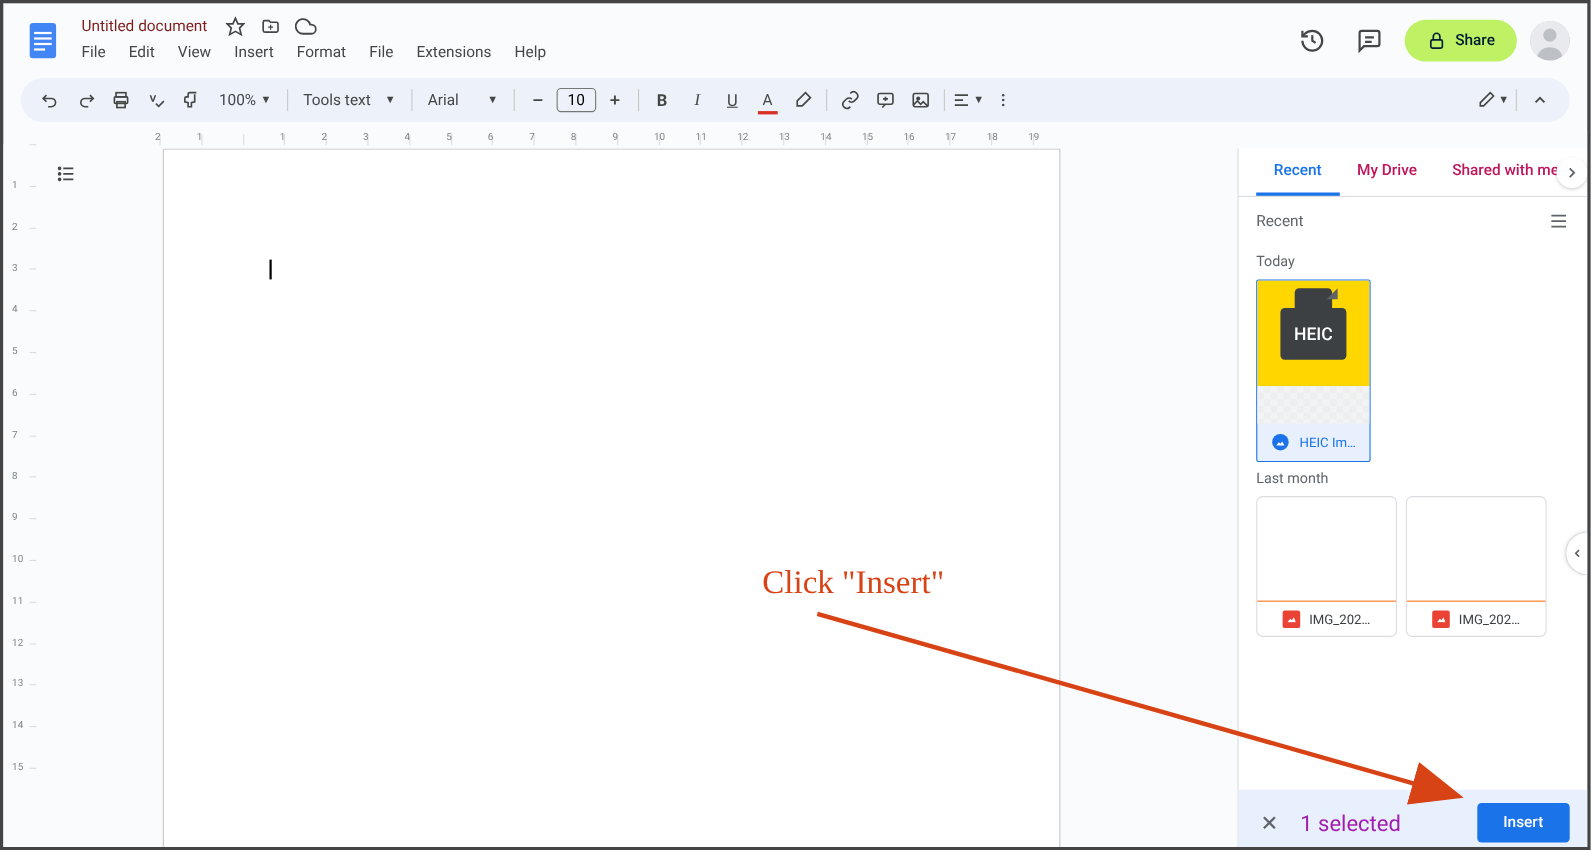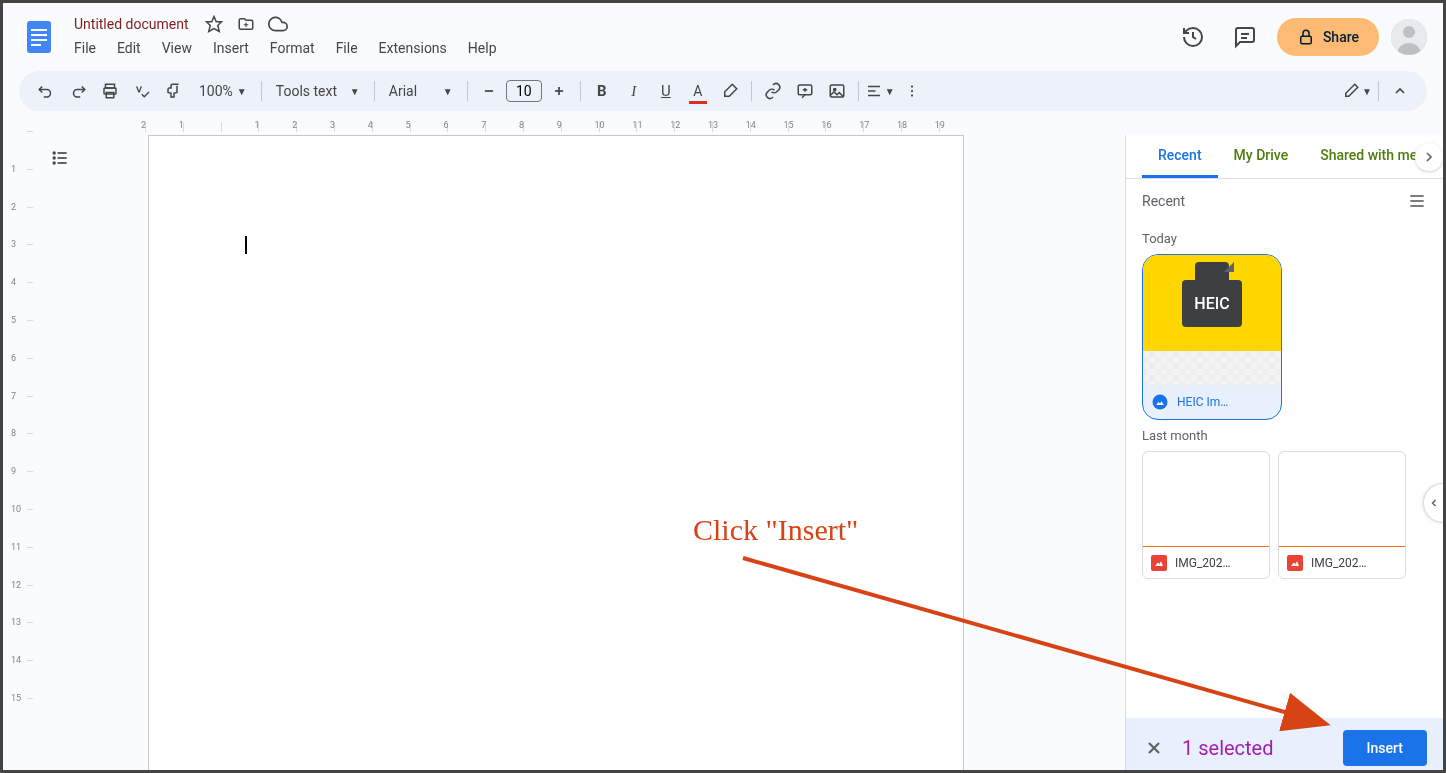--- a/index.html
+++ b/index.html
@@ -11,21 +11,21 @@
 .docs-logo svg { width: 36px; height: 36px; }
 .title-area { flex: 1; }
 .title-row { display: flex; align-items: center; gap: 8px; }
 .doc-title { font-size: 14px; color: #7f1d1d; padding: 2px 7px; }
 .title-icons { display: flex; gap: 12px; }
 .title-icon { width: 20px; height: 20px; color: #444746; cursor: pointer; display: flex; align-items: center; justify-content: center; }
 .menu-bar { display: flex; gap: 7px; margin-top: 2px; }
 .menu-item { padding: 4px 7px; font-size: 14px; color: #444746; cursor: pointer; border-radius: 4px; }
 .header-right { display: flex; align-items: center; gap: 12px; }
 .header-icon { width: 40px; height: 40px; display: flex; align-items: center; justify-content: center; border-radius: 50%; cursor: pointer; color: #444746; }
-.share-btn { display: flex; align-items: center; gap: 8px; background: #fdba74; padding: 10px 20px; border-radius: 40px; font-size: 14px; font-weight: 500; color: #001d35; cursor: pointer; }
+.share-btn { display: flex; align-items: center; gap: 8px; background: #bef264; padding: 10px 20px; border-radius: 40px; font-size: 14px; font-weight: 500; color: #001d35; cursor: pointer; }
 .avatar { width: 36px; height: 36px; border-radius: 50%; background: linear-gradient(135deg, #ddd, #bbb); overflow: hidden; }
 
 
 .toolbar { display: flex; align-items: center; background: #edf2fa; border-radius: 24px; margin: 8px 16px; padding: 4px 12px; height: 40px; gap: 2px; }
 .tb-btn { width: 30px; height: 30px; display: flex; align-items: center; justify-content: center; border-radius: 4px; cursor: pointer; color: #444746; }
 .tb-sep { width: 1px; height: 20px; background: #c7c7c7; margin: 0 4px; }
 .tb-text { font-size: 14px; color: #444746; padding: 0 8px; cursor: pointer; display: flex; align-items: center; gap: 4px; }
 .tb-font-size { border: 1px solid #747775; border-radius: 4px; padding: 2px 8px; font-size: 14px; width: 36px; text-align: center; }
 .tb-dropdown-arrow { font-size: 10px; color: #444746; }
 .tb-spacer { flex: 1; }
@@ -47,39 +47,39 @@
 .page { position: absolute; left: 145px; top: 0; width: 816px; height: 1056px; background: white; border: 1px solid #c7c7c7; }
 .cursor-blink { position: absolute; left: 96px; top: 100px; width: 1.5px; height: 18px; background: black; }
 
 
 .side-panel { width: 318px; background: white; border-left: 1px solid #dadce0; display: flex; flex-direction: column; position: relative; }
 .panel-header { display: flex; align-items: center; padding: 16px 16px 8px 16px; gap: 12px; }
 .drive-logo { width: 28px; height: 28px; }
 .panel-title { font-size: 18px; color: #202124; flex: 1; font-weight: 400; }
 .panel-icon { width: 24px; height: 24px; color: #5f6368; cursor: pointer; display: flex; align-items: center; justify-content: center; }
 .panel-tabs { display: flex; border-bottom: 1px solid #dadce0; padding: 0 16px; position: relative; }
-.panel-tab { padding: 12px 16px; font-size: 14px; color: #4d7c0f; cursor: pointer; font-weight: 500; white-space: nowrap; }
+.panel-tab { padding: 12px 16px; font-size: 14px; color: #be185d; cursor: pointer; font-weight: 500; white-space: nowrap; }
 .panel-tab.active { color: #1a73e8; border-bottom: 3px solid #1a73e8; }
 .tab-scroll-btn { position: absolute; right: 0; top: 50%; transform: translateY(-50%); width: 28px; height: 28px; background: white; border-radius: 50%; box-shadow: 0 1px 3px rgba(0,0,0,0.2); display: flex; align-items: center; justify-content: center; cursor: pointer; color: #5f6368; }
 .panel-subheader { display: flex; justify-content: space-between; align-items: center; padding: 12px 16px; }
 .panel-subtitle { font-size: 14px; color: #5f6368; }
 .view-toggle { color: #5f6368; cursor: pointer; }
 .panel-content { flex: 1; overflow-y: auto; padding: 0 16px; }
 .section-label { font-size: 13px; color: #5f6368; margin: 8px 0; }
 .file-grid { display: flex; flex-wrap: wrap; gap: 8px; }
-.file-card { width: 140px; border: 1px solid #dadce0; border-radius: 16px; overflow: hidden; cursor: pointer; background: white; }
+.file-card { width: 104px; border: 1px solid #dadce0; border-radius: 2px; overflow: hidden; cursor: pointer; background: white; }
 .file-card.selected { border: 1px solid #1a73e8; background: #e8f0fe; }
 .file-card.selected .file-label { color: #1a73e8; background: #e8f0fe; }
 .file-thumb { height: 96px; background: #f1f3f4; position: relative; }
 .file-thumb.heic { background: #ffd600; display: flex; align-items: center; justify-content: center; }
 .heic-badge { background: #3c4043; color: white; padding: 14px 12px; border-radius: 4px 4px 4px 4px; font-size: 16px; font-weight: 500; position: relative; }
 .heic-badge::before { content: ''; position: absolute; top: -18px; left: 50%; transform: translateX(-50%); width: 34px; height: 18px; background: #3c4043; border-radius: 4px 4px 0 0; }
 .heic-badge::after { content: ''; position: absolute; top: -18px; right: 8px; width: 0; height: 0; border-left: 10px solid transparent; border-bottom: 10px solid #5f6368; }
 .file-thumb.checker { background-image: linear-gradient(45deg,#eee 25%,transparent 25%),linear-gradient(-45deg,#eee 25%,transparent 25%),linear-gradient(45deg,transparent 75%,#eee 75%),linear-gradient(-45deg,transparent 75%,#eee 75%); background-size: 12px 12px; background-position: 0 0,0 6px,6px -6px,-6px 0; height: 34px; }
-.file-info { display: flex; align-items: center; padding: 8px; gap: 8px; }
+.file-info { display: flex; align-items: center; padding: 8px; gap: 8px; justify-content: center; }
 .file-icon { width: 18px; height: 18px; flex-shrink: 0; }
 .file-label { font-size: 12px; color: #3c4043; white-space: nowrap; overflow: hidden; text-overflow: ellipsis; }
 .file-card-img { width: 128px; height: 128px; border: 1px solid #dadce0; border-radius: 6px; background: white; cursor: pointer; }
 .file-card-img .file-thumb-empty { height: 94px; }
 .file-card-img .file-info { border-top: 1px solid #f97316; }
 .img-icon { width: 16px; height: 16px; background: #ea4335; border-radius: 2px; display: flex; align-items: center; justify-content: center; }
 .img-icon::after { content: ''; width: 8px; height: 6px; background: white; clip-path: polygon(0 100%, 35% 40%, 55% 65%, 75% 20%, 100% 100%); }
 
 
 .selection-bar { background: #e8f0fe; display: flex; align-items: center; padding: 12px 16px; gap: 16px; }

